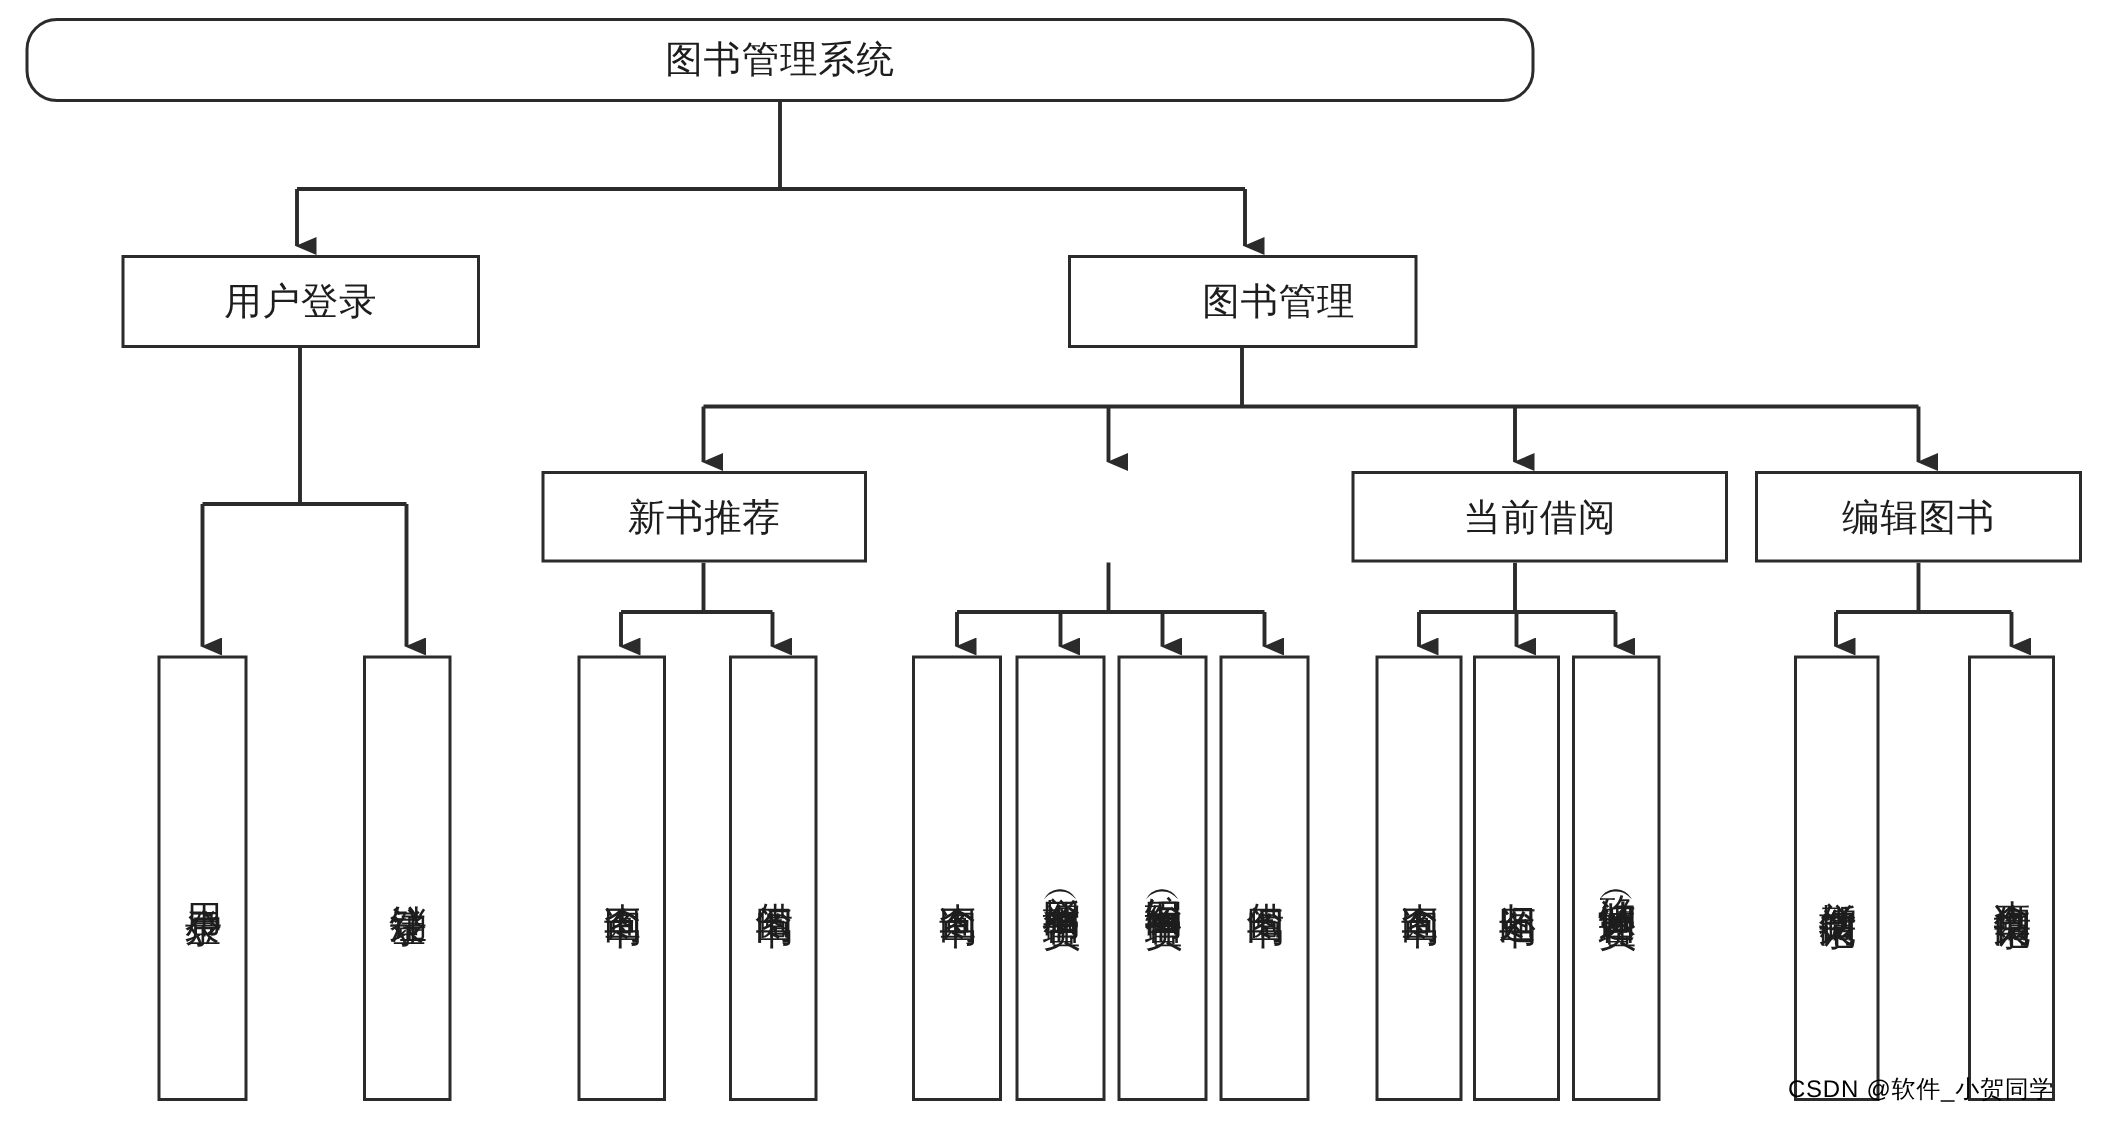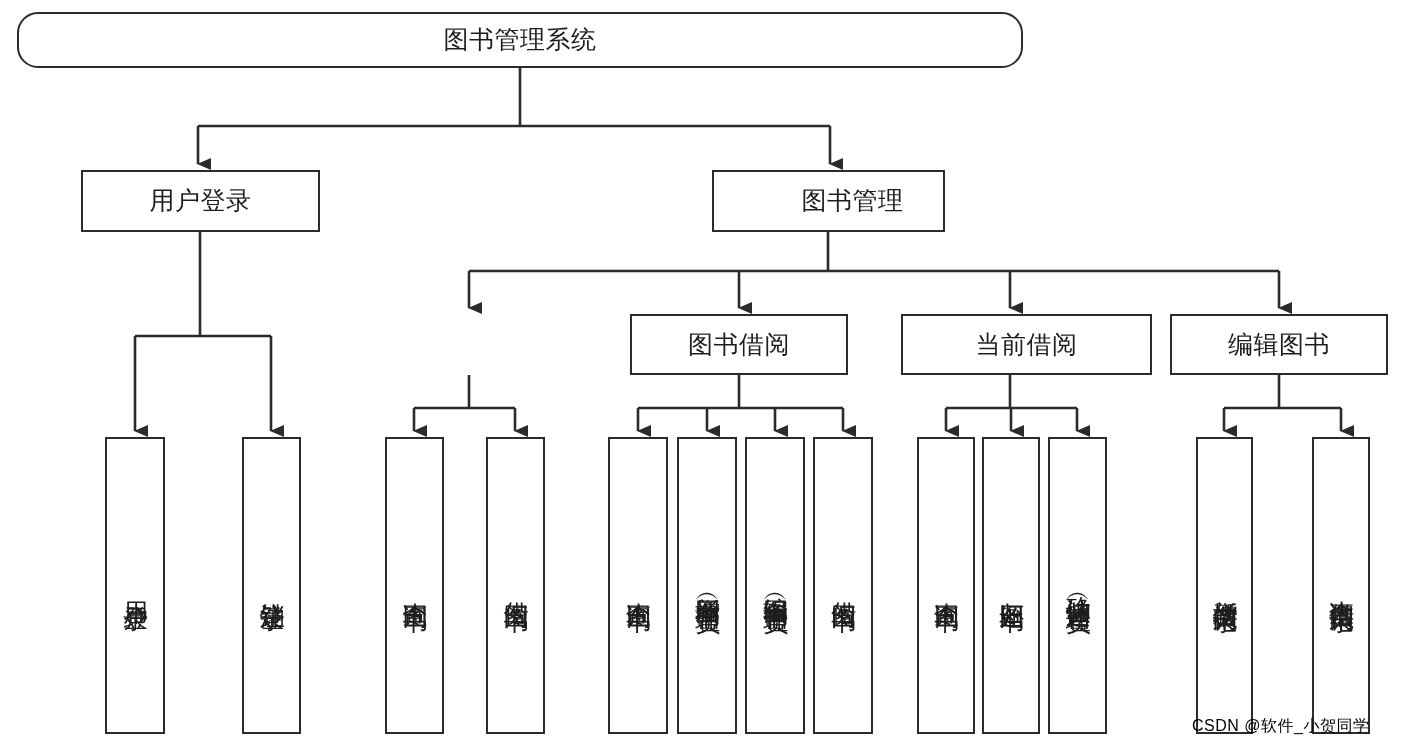--- a/index.html
+++ b/index.html
@@ -134,22 +134,22 @@
     <span class="label">图书管理系统</span>
   </div>
 
   <div class="node h" style="left:81px; top:170px; width:239px; height:62px;">
     <span class="label">用户登录</span>
   </div>
   <div class="node h" style="left:712px; top:170px; width:233px; height:62px;padding-left:48px;">
     <span class="label">图书管理</span>
   </div>
 
-  <div class="node h" style="left:630px; top:314px; width:218px; height:61px;">
-    <span class="label">图书借阅</span>
+  <div class="node h" style="left:361px; top:314px; width:217px; height:61px;">
+    <span class="label">新书推荐</span>
   </div>
   <div class="node h" style="left:901px; top:314px; width:251px; height:61px;">
     <span class="label">当前借阅</span>
   </div>
   <div class="node h" style="left:1170px; top:314px; width:218px; height:61px;">
     <span class="label">编辑图书</span>
   </div>
 
   <div class="node v" style="left:105px; top:437px; width:60px; height:297px;">
     <span class="label">用户登录</span>

